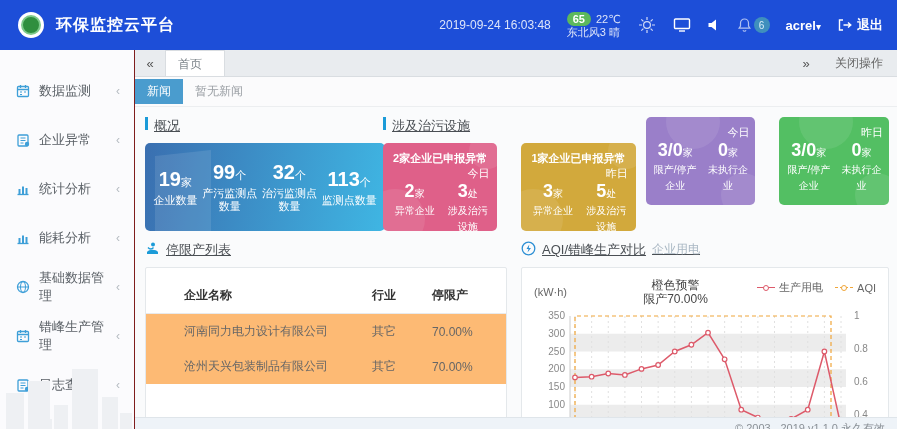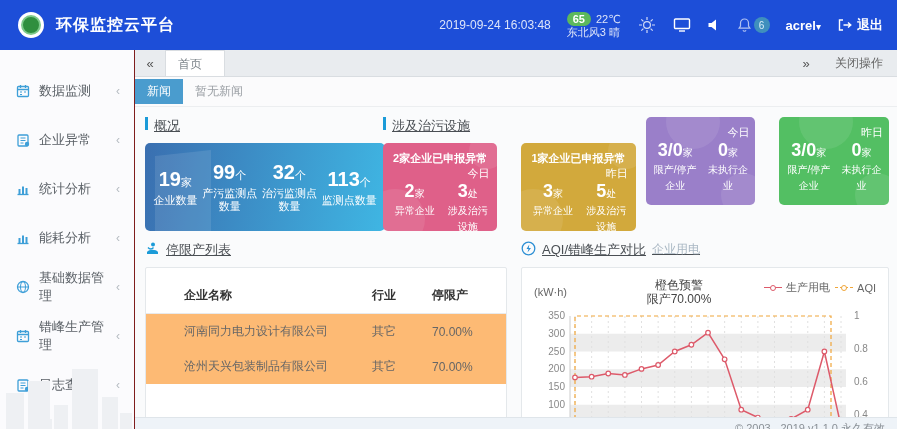--- a/index.html
+++ b/index.html
@@ -90,21 +90,21 @@
   tr.striped td { background:#fdba74; }
   th.c1,td.c1 { padding-left:38px; }
   th.c2,td.c2 { width:60px; }
   th.c3,td.c3 { width:80px; }
   td.link-like { text-decoration:underline; }
 
   .chart-panel { flex:1; height:190px; padding:10px 12px 0 12px; position:relative; }
   .chart-top { display:flex; align-items:flex-start; font-size:11px; color:#666; height:30px; }
   .kwh { color:#666; margin-top:8px; width:60px; }
   .annot { flex:1; text-align:center; color:#444; line-height:14px; font-size:12px; }
-  .legend { display:flex; gap:5px; margin-top:2px; }
+  .legend { display:flex; gap:12px; margin-top:2px; }
   .lg-item { display:flex; align-items:center; gap:4px; cursor:pointer; color:#666; }
   .lg-marker { width:18px; height:8px; position:relative; }
   .lg-marker::before { content:''; position:absolute; top:3px; left:0; right:0; border-top:1px solid currentColor; }
   .lg-marker.dashed::before { border-top-style:dashed; }
   .lg-marker::after { content:''; position:absolute; left:6px; top:1px; width:4px; height:4px; border:1px solid currentColor; border-radius:50%; background:#fff; }
 
   
   .footer { height:22px; background:#eef3f8; border-top:1px solid #dfe5ea; display:flex; align-items:center; justify-content:flex-end; padding-right:12px; font-size:11px; color:#8a9096; }
 </style>
 </head>

